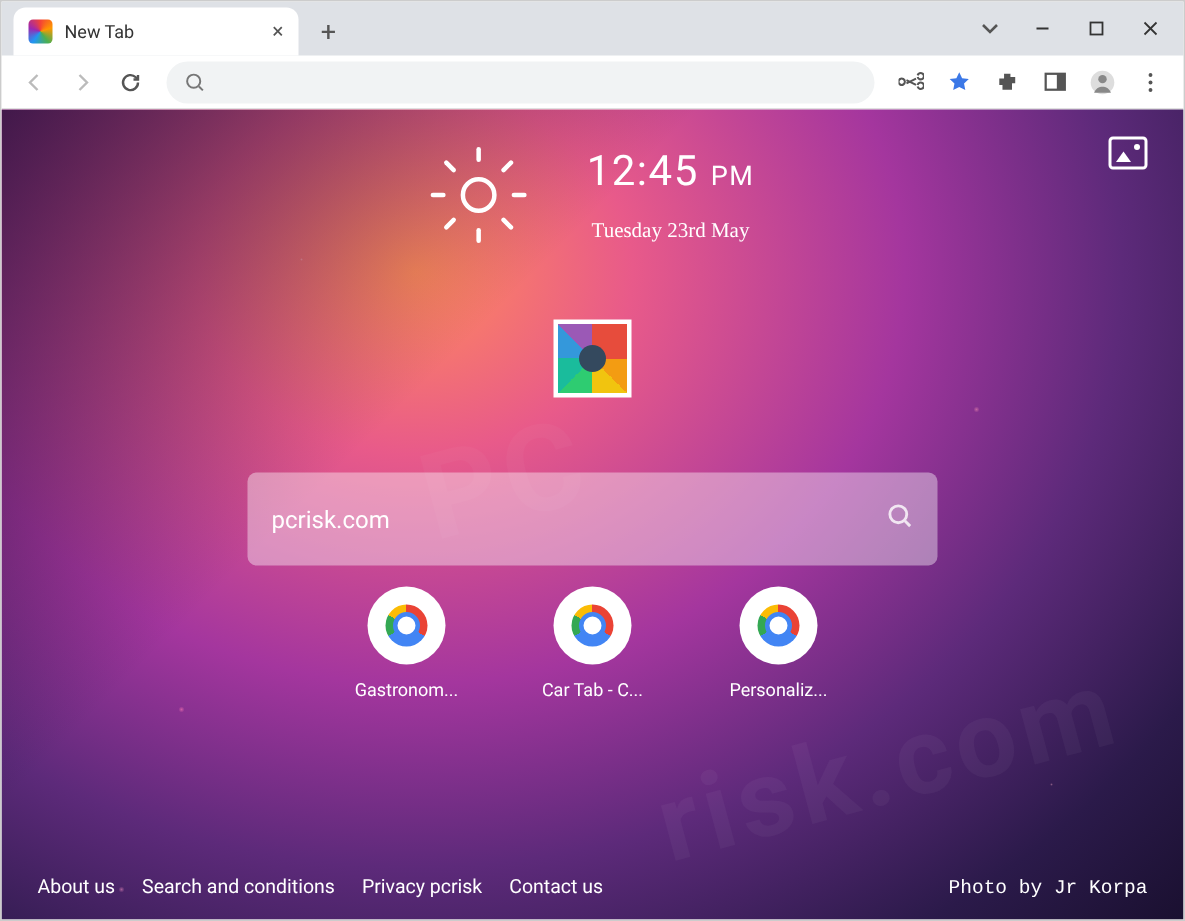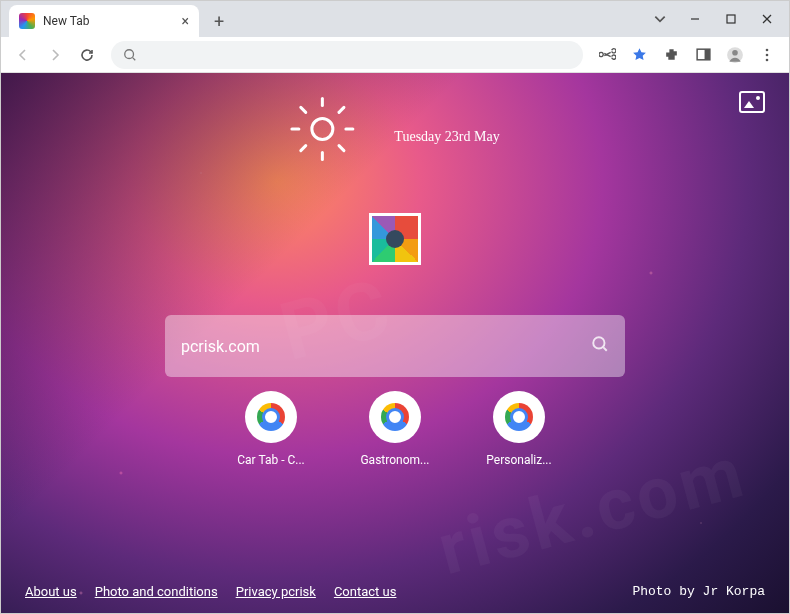--- a/index.html
+++ b/index.html
@@ -50,21 +50,21 @@
 
 .shortcuts { position: absolute; top: 318px; left: 50%; transform: translateX(-50%); display: flex; gap: 28px; z-index: 5; }
 .shortcut { display: flex; flex-direction: column; align-items: center; width: 96px; cursor: pointer; }
 .shortcut-circle { width: 52px; height: 52px; border-radius: 50%; background: #fff; display: flex; align-items: center; justify-content: center; }
 .chrome-ico { width: 28px; height: 28px; border-radius: 50%; background: conic-gradient(#ea4335 0deg 120deg, #4285f4 120deg 240deg, #34a853 240deg 300deg, #fbbc05 300deg 360deg); position: relative; }
 .chrome-ico::after { content: ""; position: absolute; left: 50%; top: 50%; width: 12px; height: 12px; background: #fff; border: 3px solid #4285f4; border-radius: 50%; transform: translate(-50%,-50%); }
 .shortcut-label { color: #fff; font-size: 12px; margin-top: 10px; white-space: nowrap; overflow: hidden; text-overflow: ellipsis; max-width: 96px; text-align: center; }
 
 .footer { position: absolute; bottom: 14px; left: 0; right: 0; display: flex; padding: 0 24px; font-size: 13px; color: #fff; z-index: 5; }
 .footer-links { display: flex; gap: 18px; }
-.footer-links span { cursor: pointer; text-decoration: underline; }
+.footer-links span { cursor: pointer; }
 .footer-credit { margin-left: auto; font-family: Liberation Mono, monospace; }
 
 .watermark { position: absolute; right: 40px; bottom: 60px; font-size: 72px; font-weight: 700; color: rgba(255,255,255,.04); transform: rotate(-15deg); letter-spacing: 4px; pointer-events: none; z-index: 1; }
 .watermark2 { position: absolute; left: 280px; top: 200px; font-size: 80px; font-weight: 700; color: rgba(255,255,255,.03); transform: rotate(-15deg); letter-spacing: 4px; pointer-events: none; z-index: 1; }
 </style>
 </head>
 <body>
 
 <div class="titlebar">
   <div class="tab">
@@ -172,20 +172,23 @@
           <span style="transform: translate(-50%, -32px) rotate(45deg); transform-origin: center 32px;"></span>
           <span style="transform: translate(-50%, -32px) rotate(90deg); transform-origin: center 32px;"></span>
           <span style="transform: translate(-50%, -32px) rotate(135deg); transform-origin: center 32px;"></span>
           <span style="transform: translate(-50%, -32px) rotate(180deg); transform-origin: center 32px;"></span>
           <span style="transform: translate(-50%, -32px) rotate(225deg); transform-origin: center 32px;"></span>
           <span style="transform: translate(-50%, -32px) rotate(270deg); transform-origin: center 32px;"></span>
           <span style="transform: translate(-50%, -32px) rotate(315deg); transform-origin: center 32px;"></span>
         </div>
     </div>
     <div class="time-block">
+      <div class="time">
+        <span>12:45</span> <span class="ampm">PM</span>
+      </div>
       <div class="date">Tuesday 23rd May</div>
     </div>
   </div>
 
   <div class="logo">
       <div class="logo-inner"></div>
     </div>
 
   <div class="searchbar">
     <input type="text" value="pcrisk.com" style="">
@@ -195,38 +198,38 @@
           <line x1="11" y1="11" x2="14" y2="14" stroke="#fff" stroke-width="1.7" opacity=".8"></line>
         </svg>
     </span>
   </div>
 
   <div class="shortcuts" id="shortcuts">
       <div class="shortcut">
         <div class="shortcut-circle">
           <div class="chrome-ico"></div>
         </div>
-        <div class="shortcut-label">Car Tab - C...</div>
+        <div class="shortcut-label">Gastronom...</div>
       </div>
       <div class="shortcut">
         <div class="shortcut-circle">
           <div class="chrome-ico"></div>
         </div>
-        <div class="shortcut-label">Gastronom...</div>
+        <div class="shortcut-label">Car Tab - C...</div>
       </div>
       <div class="shortcut">
         <div class="shortcut-circle">
           <div class="chrome-ico"></div>
         </div>
         <div class="shortcut-label">Personaliz...</div>
       </div>
     </div>
 
   <div class="footer">
     <div class="footer-links" id="footer-links">
         <span>About us</span>
-        <span>Photo and conditions</span>
+        <span>Search and conditions</span>
         <span>Privacy pcrisk</span>
         <span>Contact us</span>
       </div>
     <div class="footer-credit">Photo by Jr Korpa</div>
   </div>
 </div>
 
 </body></html>

